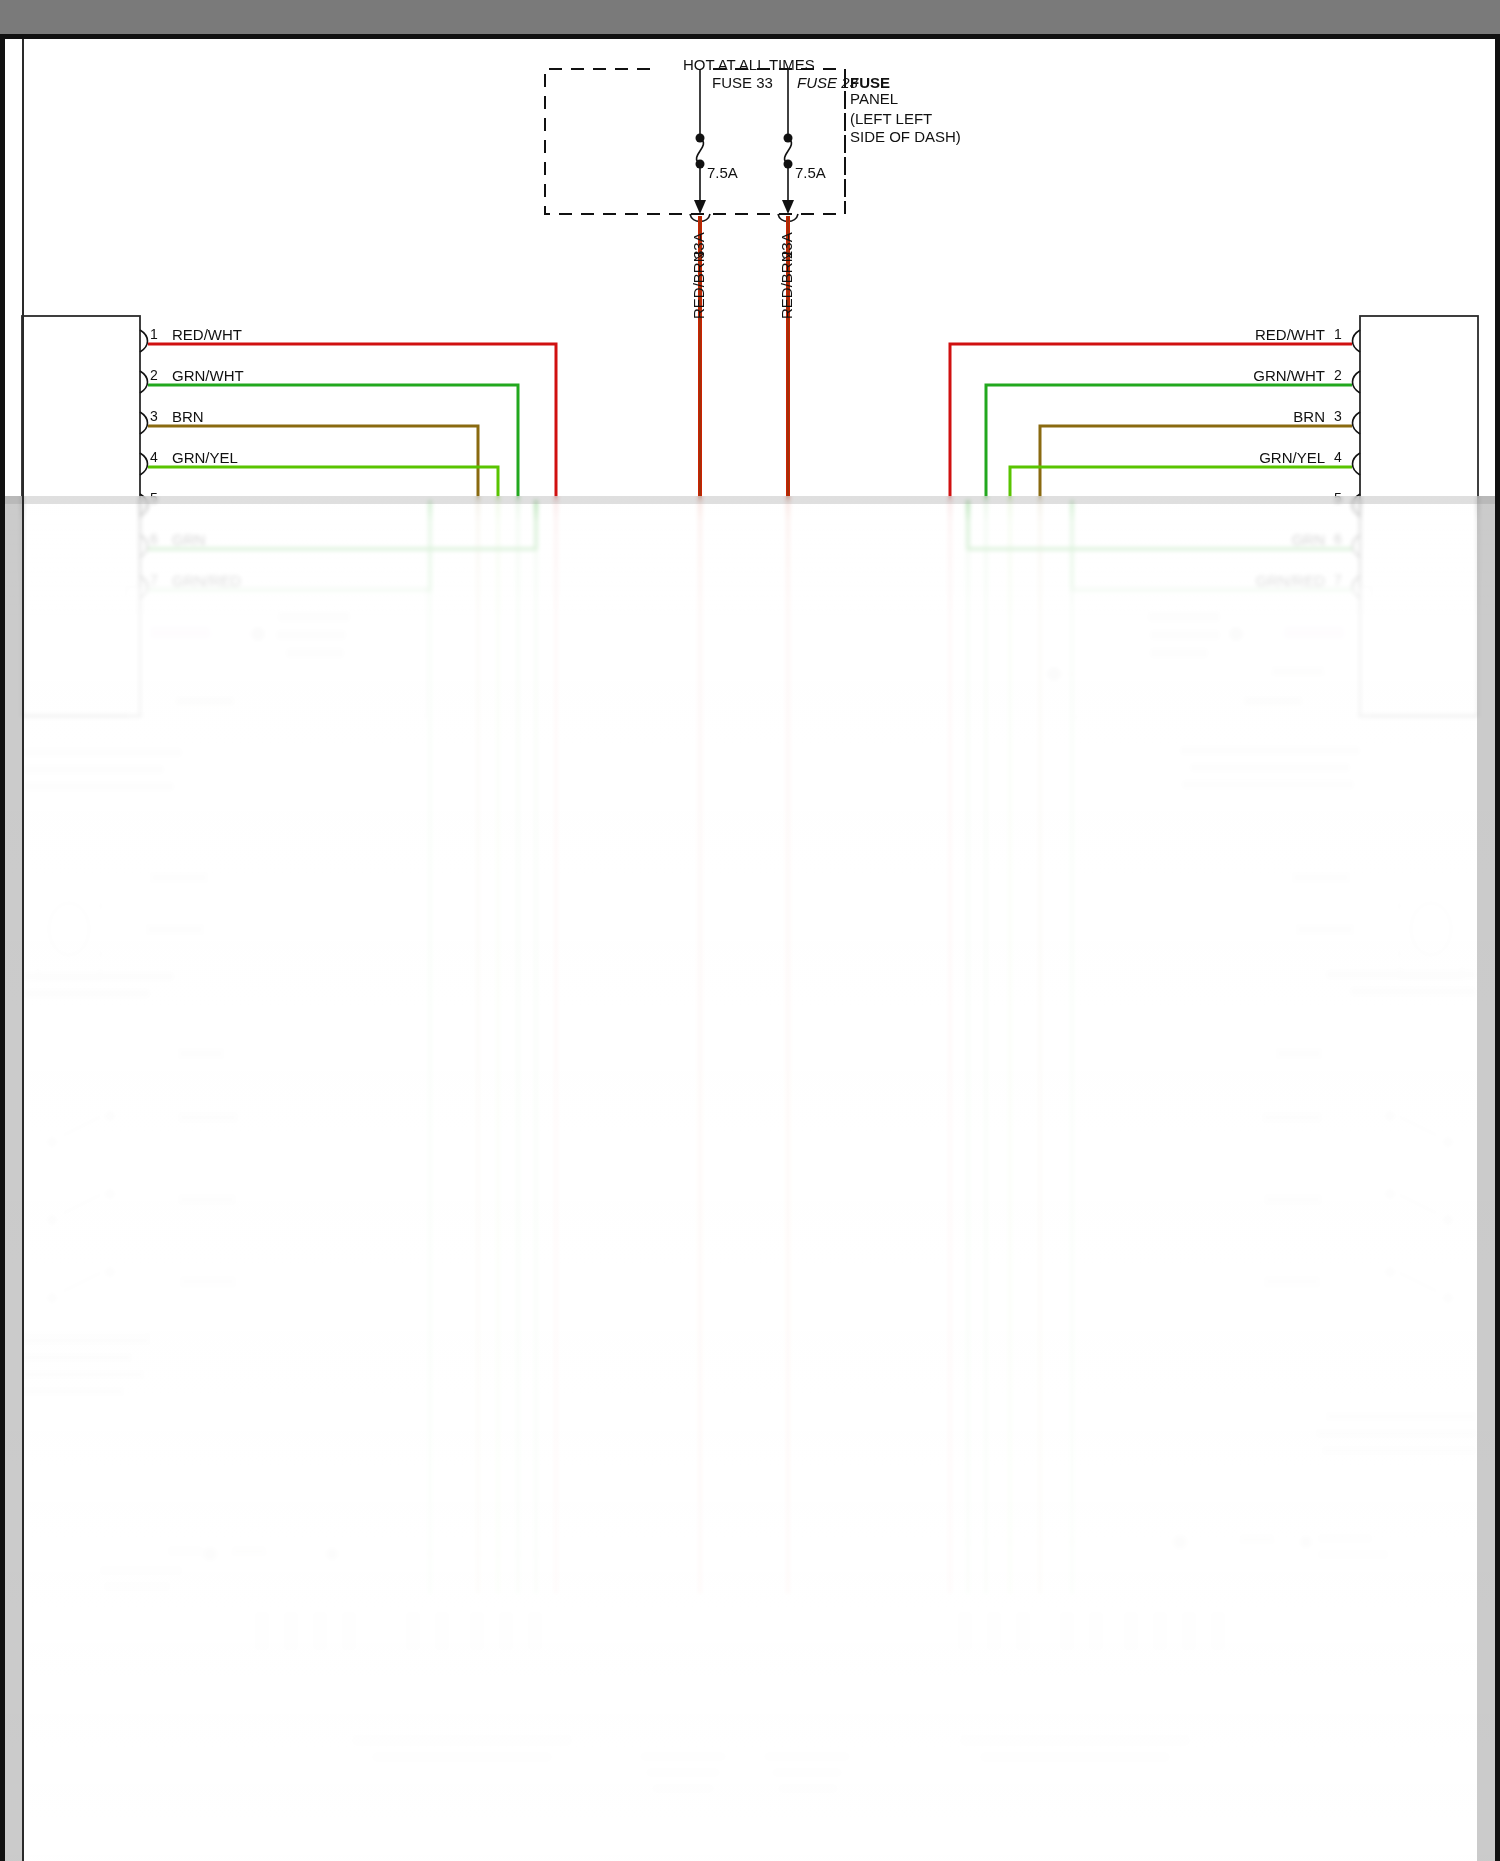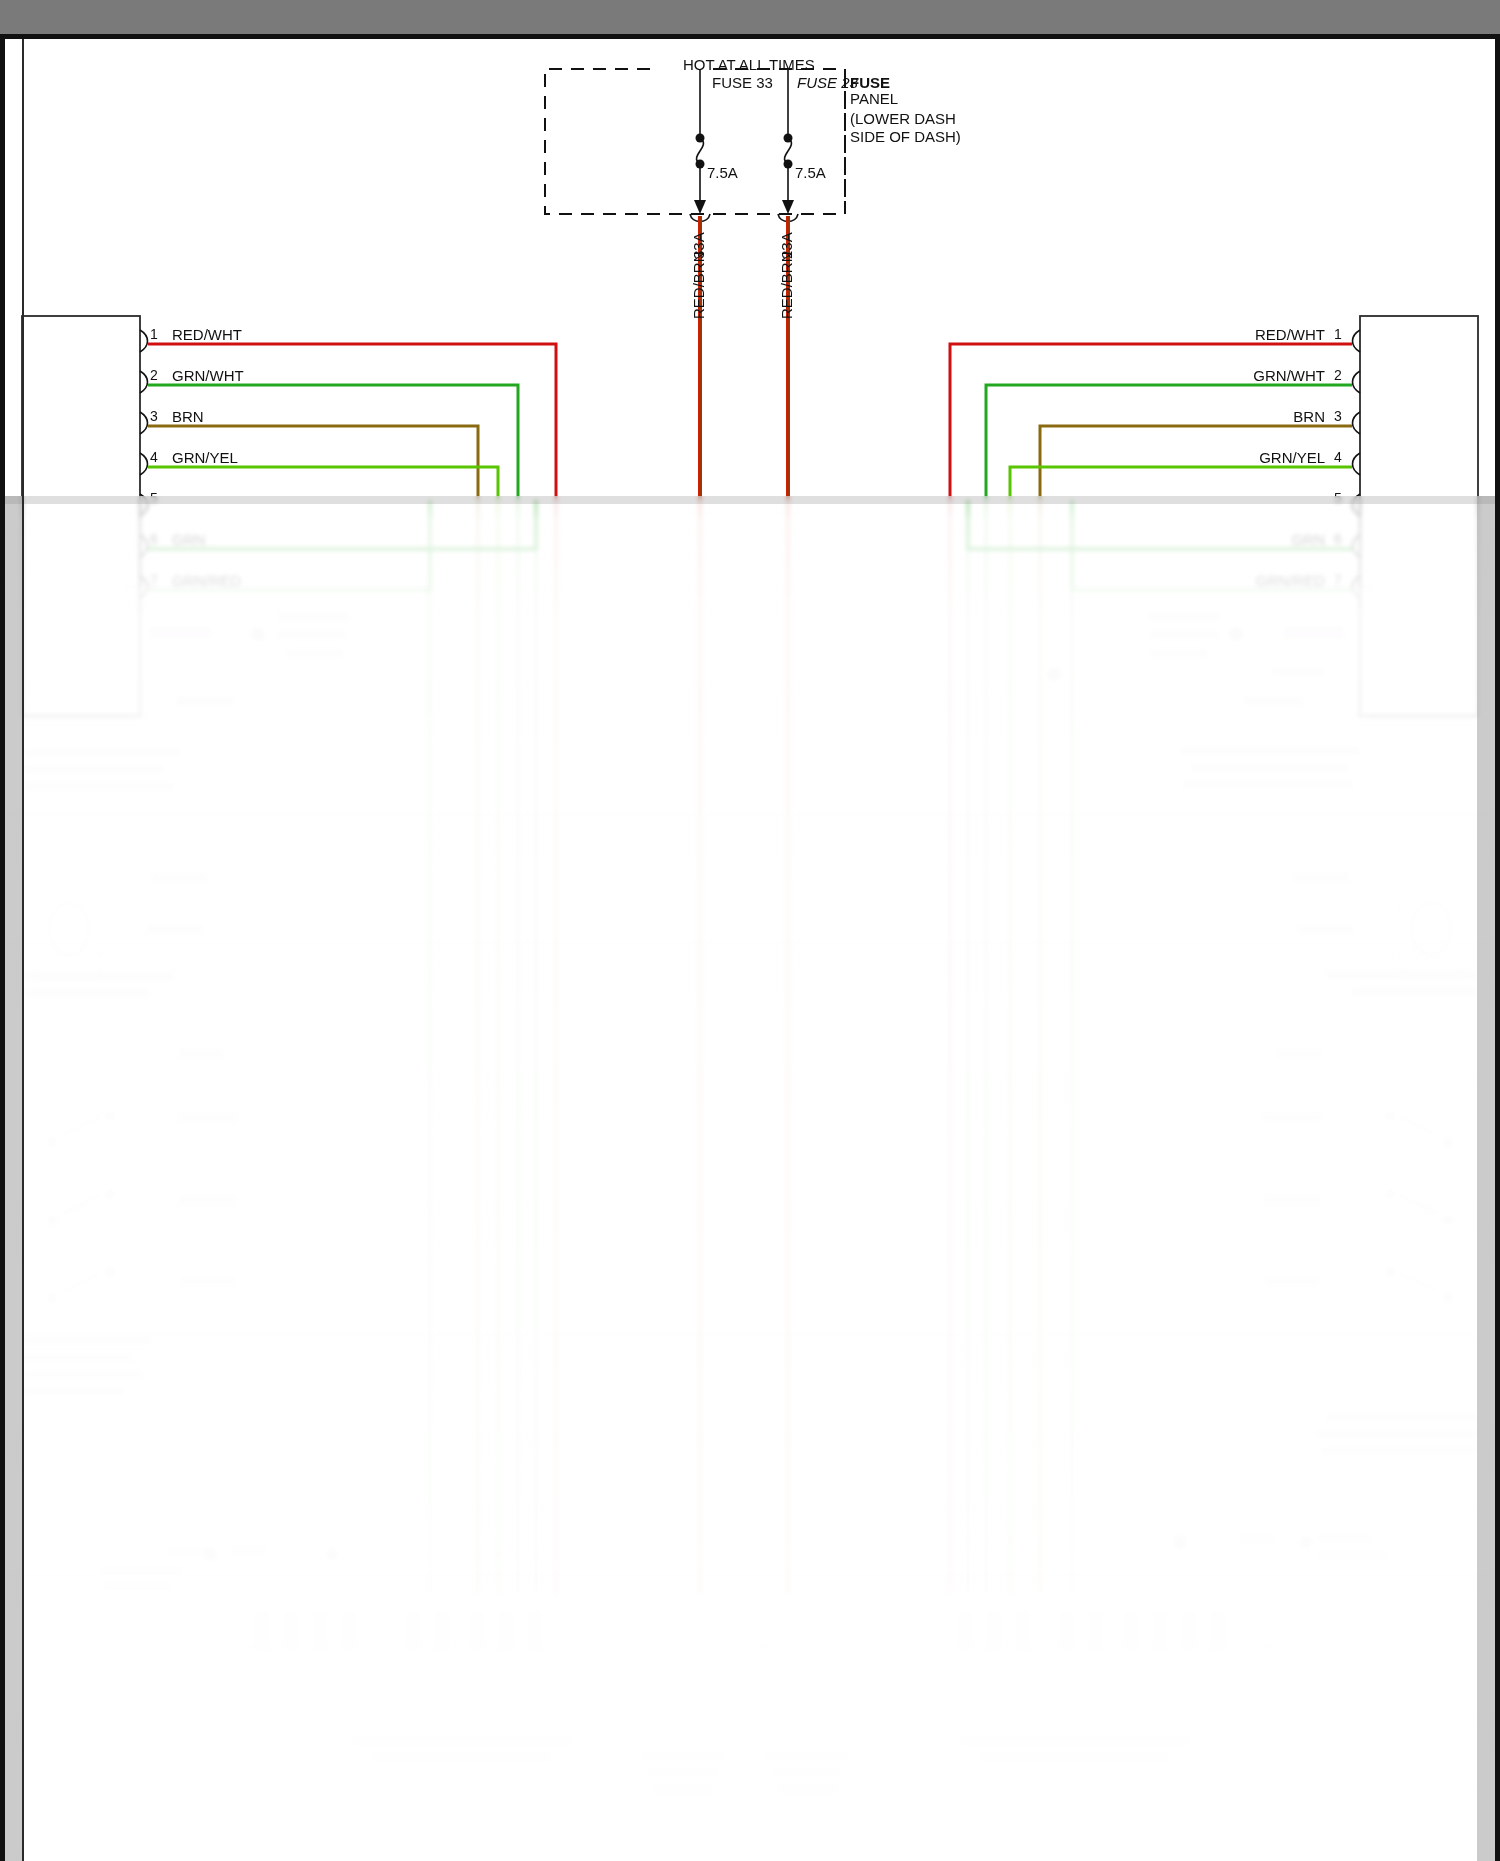--- a/index.html
+++ b/index.html
@@ -350,21 +350,21 @@
   <div class="txt" style="left:683px;top:22px;">HOT AT ALL TIMES</div>
 
   <div class="txt" style="left:712px;top:40px;">FUSE 33</div>
   <div class="txt" style="left:707px;top:130px;">7.5A</div>
 
   <div class="txt" style="left:797px;top:40px;font-style:italic;">FUSE 23</div>
   <div class="txt" style="left:795px;top:130px;">7.5A</div>
 
   <div class="txt" style="left:850px;top:40px;font-weight:bold;">FUSE</div>
   <div class="txt" style="left:850px;top:56px;">PANEL</div>
-  <div class="txt" style="left:850px;top:76px;">(LOWER DASH</div>
+  <div class="txt" style="left:850px;top:76px;">(LEFT LEFT</div>
   <div class="txt" style="left:850px;top:94px;">SIDE OF DASH)</div>
 
   <div class="txt rot" style="left:690px;top:225px;">33A</div>
   <div class="txt rot" style="left:690px;top:285px;">RED/BRN</div>
   <div class="txt rot" style="left:778px;top:225px;">23A</div>
   <div class="txt rot" style="left:778px;top:285px;">RED/BRN</div>
 
   <div class="txt sm" style="left:150px;top:292px;">1</div>
   <div class="txt" style="left:172px;top:292px;">RED/WHT</div>
   <div class="txt sm" style="left:150px;top:333px;">2</div>

